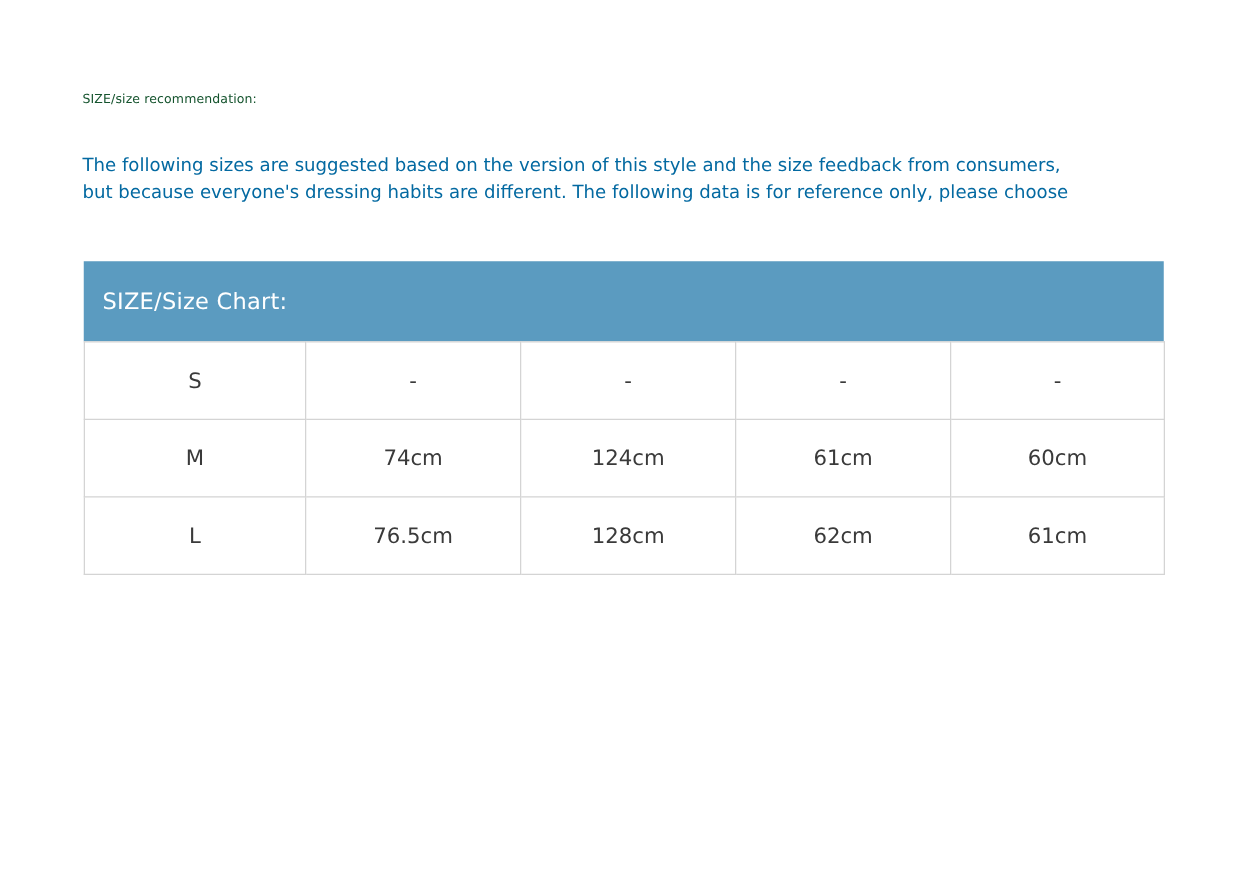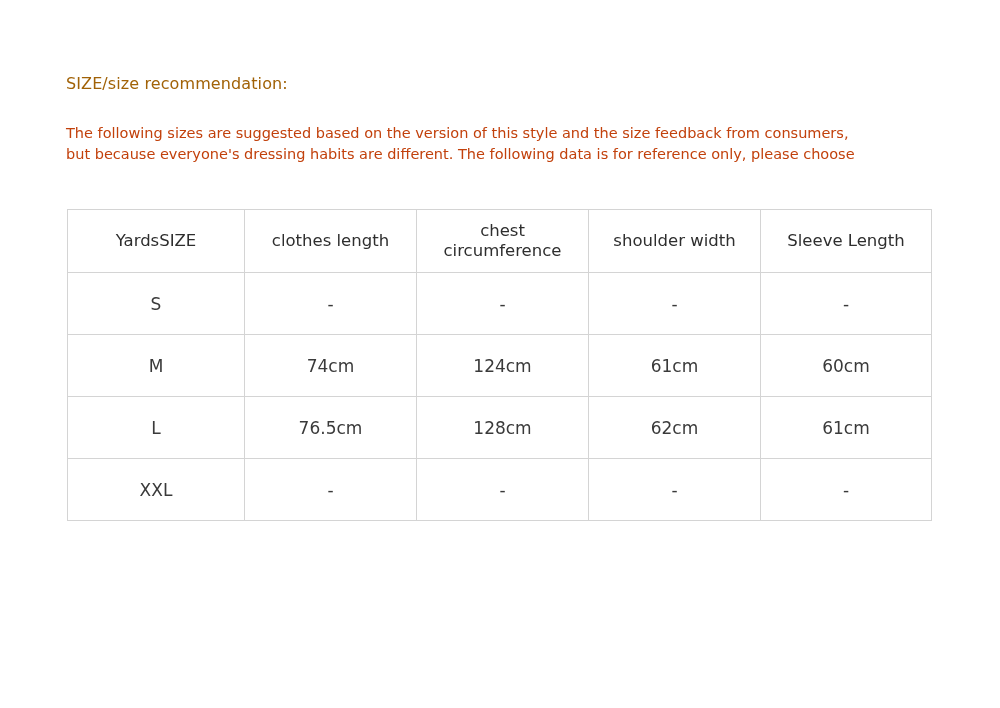--- a/index.html
+++ b/index.html
@@ -17,32 +17,32 @@
   .page {
     position: relative;
     width: 1000px;
     height: 708px;
     box-sizing: border-box;
   }
   .intro-title {
     position: absolute;
     left: 66px;
     top: 74px;
-    font-size: 16px;
-    color: #a16207;
+    font-size: 10px;
+    color: #14532d;
     letter-spacing: 0.1px;
   }
   .intro-body {
     position: absolute;
     left: 66px;
     top: 123px;
     width: 876px;
     font-size: 14.5px;
     line-height: 21px;
-    color: #c2410c;
+    color: #0369a1;
   }
   .intro-body span {
     display: block;
     white-space: nowrap;
   }
   .chart-wrap {
     position: absolute;
     left: 67px;
     top: 209px;
     width: 864px;
@@ -96,37 +96,33 @@
 
   <div class="intro-title">SIZE/size recommendation:</div>
 
   <div class="intro-body">
     <span>The following sizes are suggested based on the version of this style and the size feedback from consumers,</span>
     <span>but because everyone's dressing habits are different. The following data is for reference only, please choose</span>
   </div>
 
   <div class="chart-wrap">
 
+    <div class="chart-header">
+      <div class="chart-header-title">SIZE/Size Chart:</div>
+    </div>
 
     <table class="size-table">
       <colgroup>
         <col class="c0">
           <col class="c1">
           <col class="c2">
           <col class="c3">
           <col class="c4">
       </colgroup>
       <tbody>
-        <tr class="head-row">
-          <td>YardsSIZE</td>
-          <td>clothes length</td>
-          <td>chest circumference</td>
-          <td>shoulder width</td>
-          <td>Sleeve Length</td>
-        </tr>
 
         <tr class="data-row">
           <td>S</td>
           <td>-</td>
           <td>-</td>
           <td>-</td>
           <td>-</td>
         </tr>
 
         <tr class="data-row">
@@ -139,24 +135,17 @@
 
         <tr class="data-row">
           <td>L</td>
           <td>76.5cm</td>
           <td>128cm</td>
           <td>62cm</td>
           <td>61cm</td>
         </tr>
 
 
-        <tr class="data-row">
-          <td>XXL</td>
-          <td>-</td>
-          <td>-</td>
-          <td>-</td>
-          <td>-</td>
-        </tr>
       </tbody>
     </table>
 
   </div>
 </div>
 
 </body></html>

